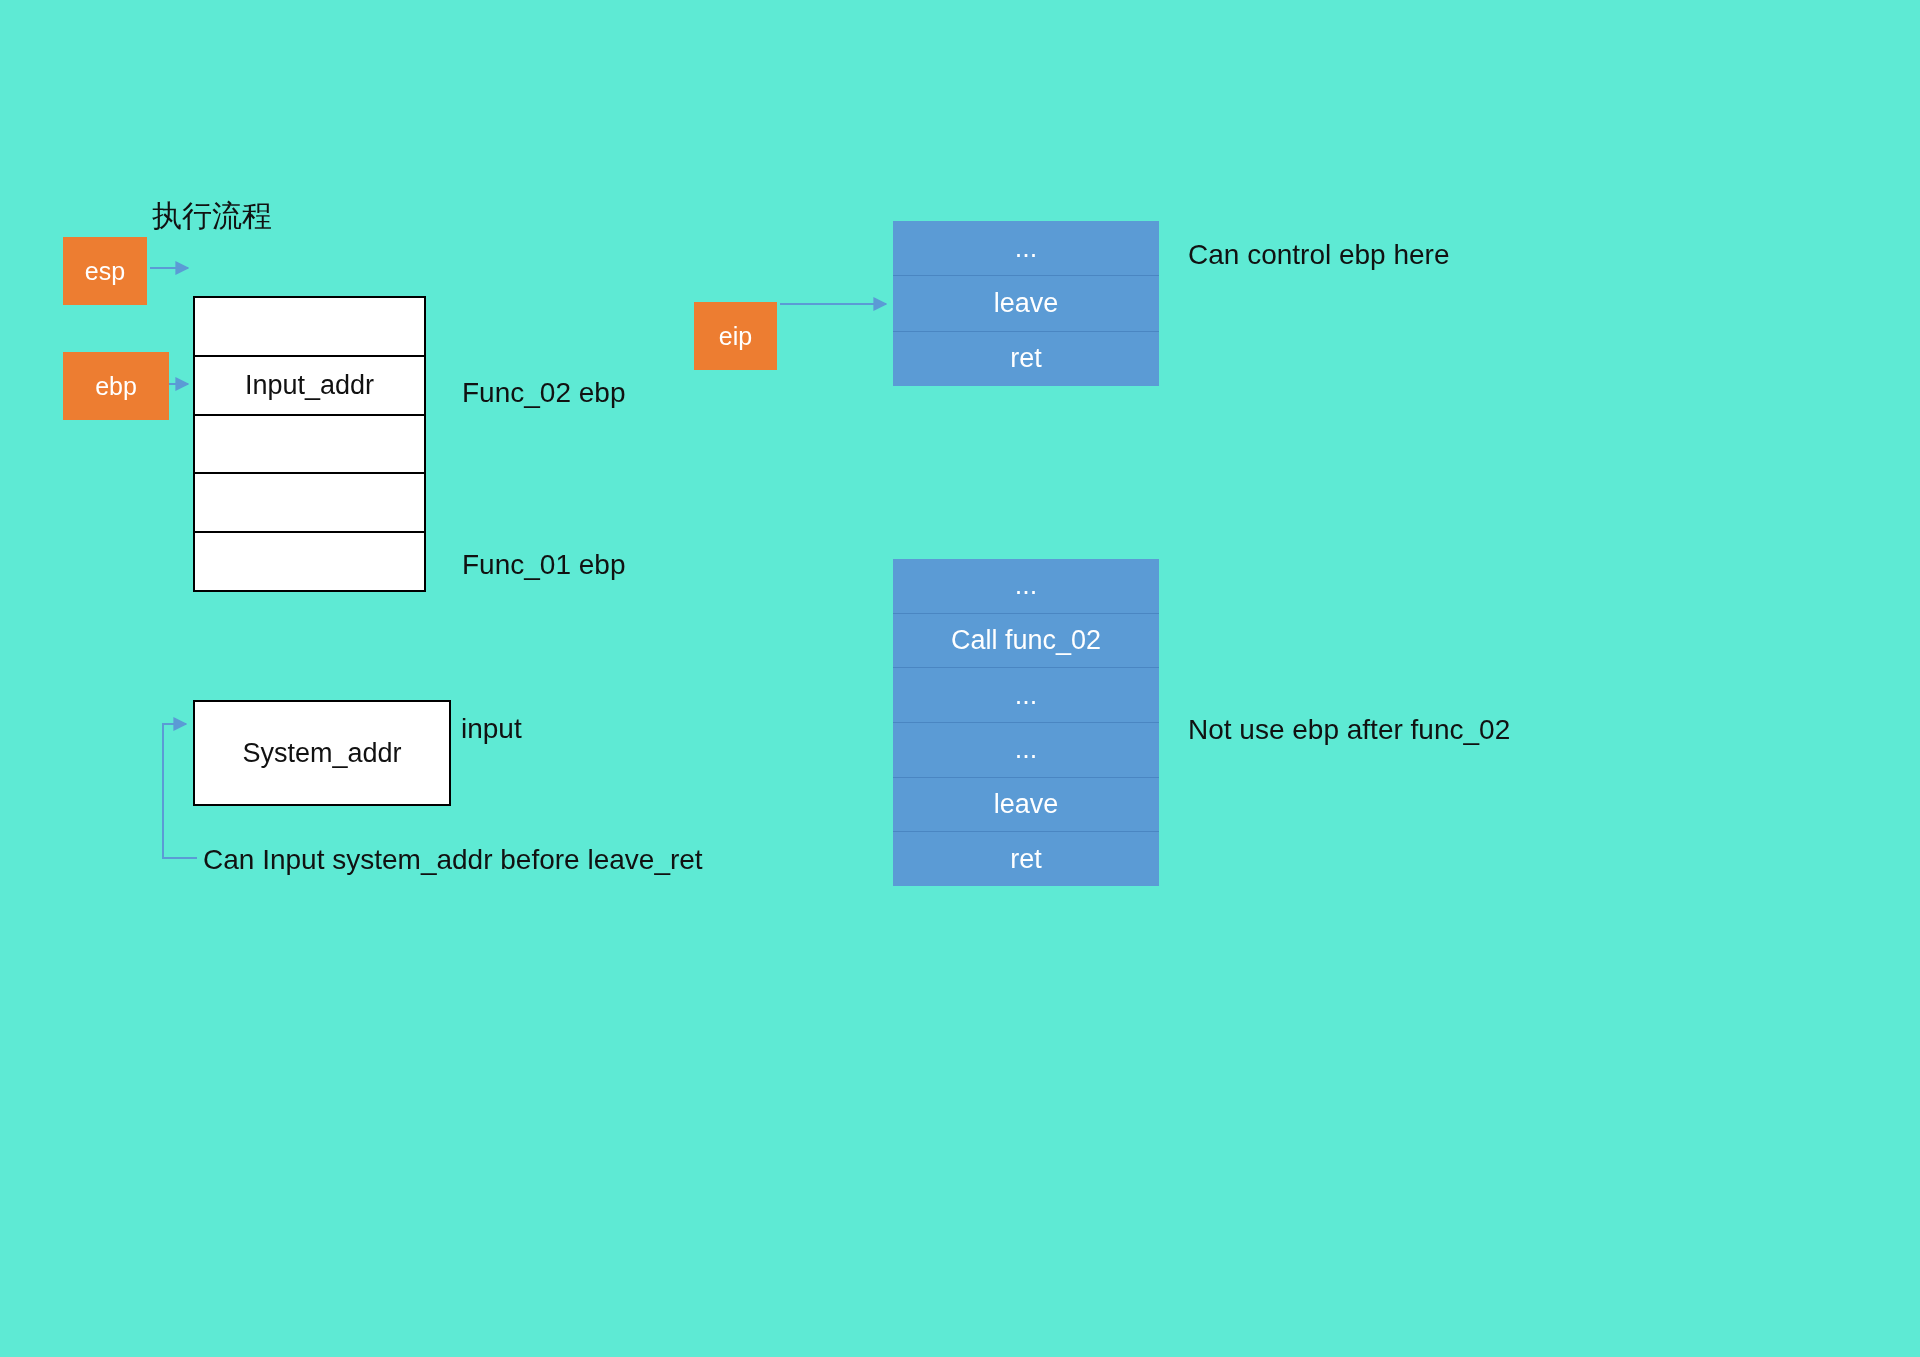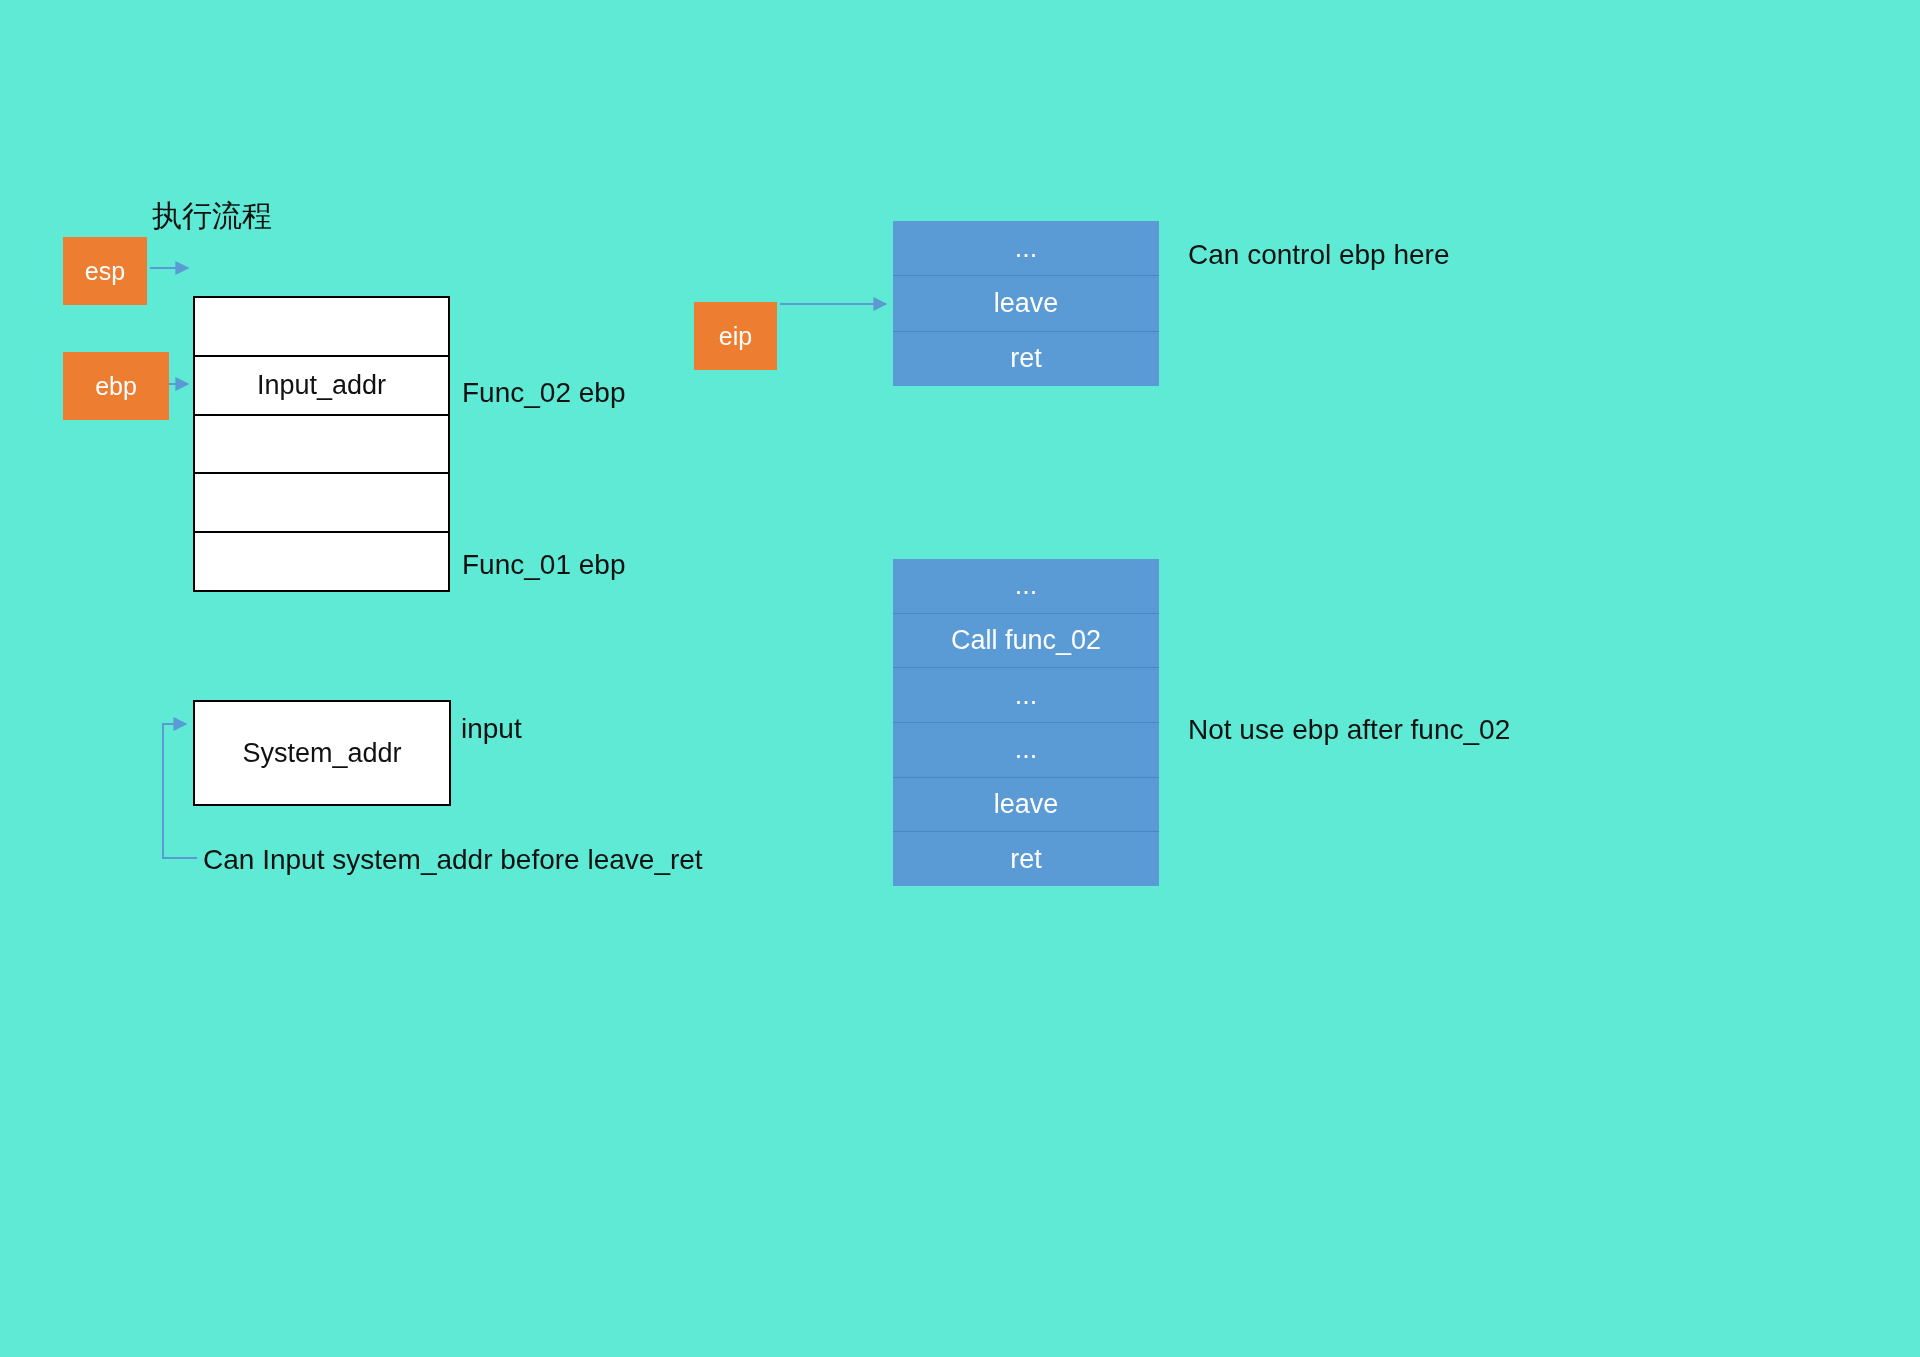--- a/index.html
+++ b/index.html
@@ -93,21 +93,21 @@
     <line x1="780" y1="304" x2="886" y2="304" stroke="#5B9BD5" stroke-width="2" marker-end="url(#arrow)"></line>
     <polyline points="197,858 163,858 163,724 186,724" fill="none" stroke="#5B9BD5" stroke-width="2" marker-end="url(#arrow)"></polyline>
   </svg>
 
   <div class="title" style="left:152px; top:196px;">执行流程</div>
 
   <div class="reg" style="left:63px; top:237px; width:84px; height:68px;">esp</div>
   <div class="reg" style="left:63px; top:352px; width:106px; height:68px;">ebp</div>
   <div class="reg" style="left:694px; top:270px; width:83px; height:68px;margin-top:32px;">eip</div>
 
-  <div class="wtable" style="left:193px; top:296px; width:257px; height:296px;">
+  <div class="wtable" style="left:193px; top:296px; width:233px; height:296px;">
     <div class="wrow"></div>
     <div class="wrow">Input_addr</div>
     <div class="wrow"></div>
     <div class="wrow"></div>
     <div class="wrow"></div>
   </div>
   <div class="label" style="left:462px; top:376px;">Func_02 ebp</div>
   <div class="label" style="left:462px; top:548px;">Func_01 ebp</div>
 
   <div class="btable" style="left:893px; top:221px; width:266px; height:165px;">

